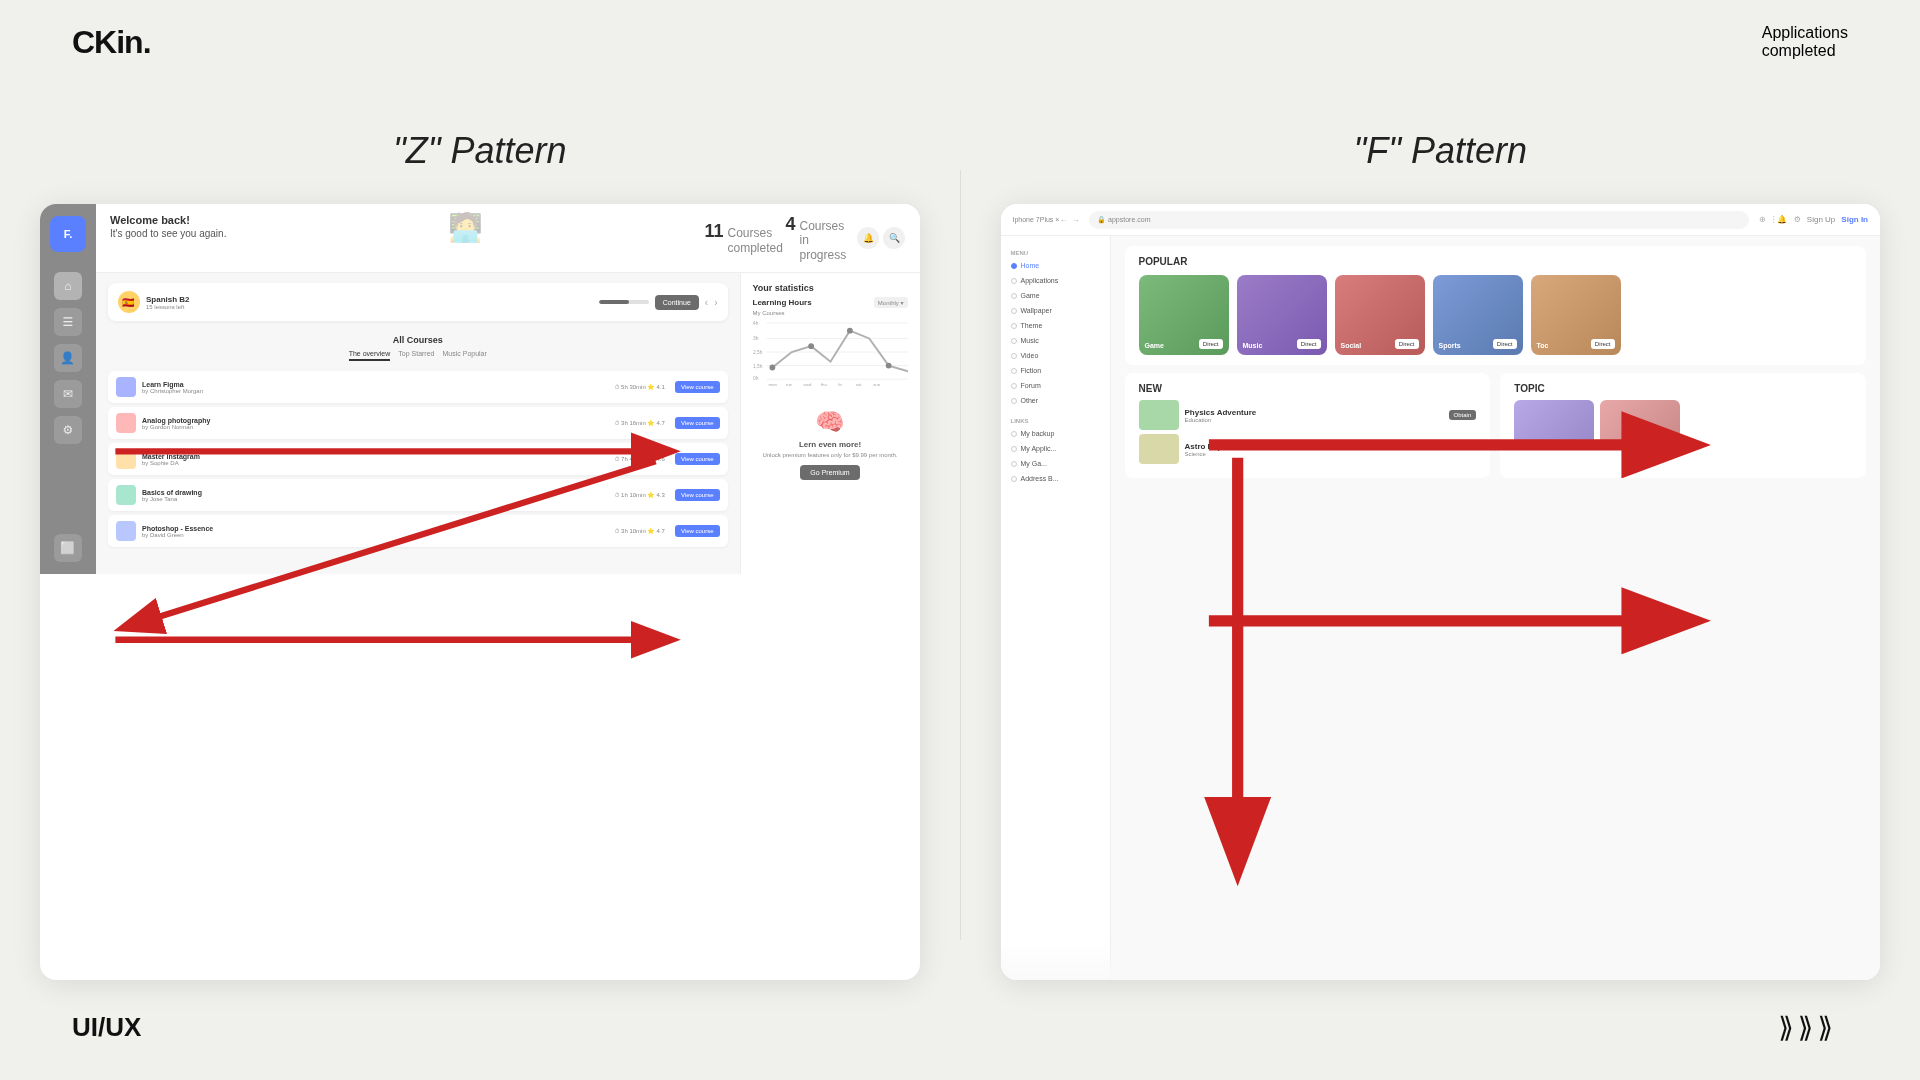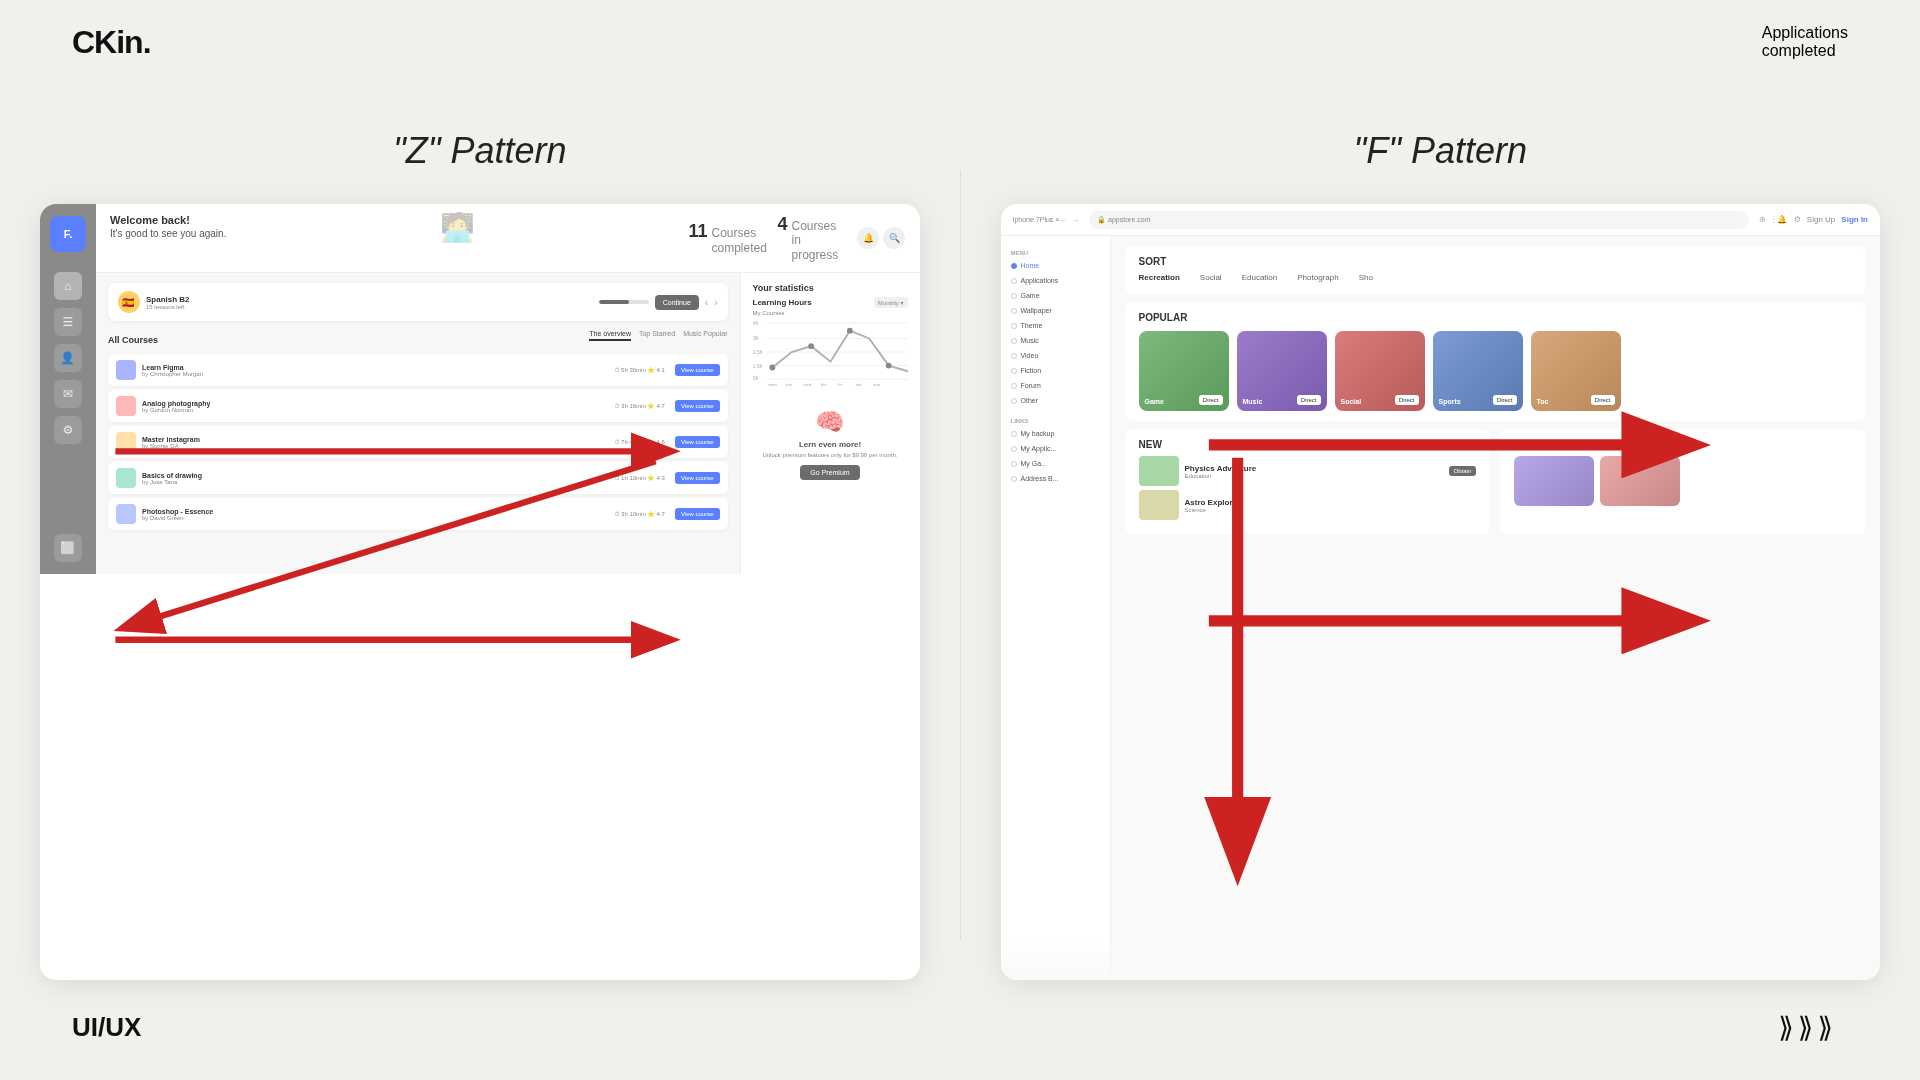--- a/index.html
+++ b/index.html
@@ -607,21 +607,21 @@
         </div>
 
         <div class="z-content">
 
           <div style="background:#fff; padding:10px 14px; display:flex; justify-content:space-between; align-items:flex-start; border-bottom:1px solid #eee; position:relative;">
             <div>
               <div style="font-size:11px; font-weight:600; color:#333; margin-bottom:2px;">Welcome back!</div>
               <div class="z-greeting">It's good to see you again.</div>
             </div>
             <div style="font-size:28px; opacity:0.3; line-height:1;">🧑‍💻</div>
-            <div style="display:flex; gap:16px; align-items:center;">
+            <div style="display:flex; gap:8px; align-items:center;">
               <div class="z-stat">
                 <div class="z-stat-num">11</div>
                 <div class="z-stat-label">Courses<br>completed</div>
               </div>
               <div class="z-stat">
                 <div class="z-stat-num">4</div>
                 <div class="z-stat-label">Courses<br>in progress</div>
               </div>
               <div style="display:flex; gap:4px;">
                 <div class="z-icon-btn">🔔</div>
@@ -645,21 +645,21 @@
                 <div style="display:flex; align-items:center; gap:6px;">
                   <div style="width:50px; height:4px; background:#e0e0e0; border-radius:2px; overflow:hidden;">
                     <div style="width:60%; height:100%; background:#6c6c6c; border-radius:2px;"></div>
                   </div>
                   <div class="z-continue-btn">Continue</div>
                   <span style="font-size:10px; color:#aaa;">‹</span>
                   <span style="font-size:10px; color:#aaa;">›</span>
                 </div>
               </div>
 
-              <div style="margin:6px 0 4px; display:flex; justify-content:space-between; align-items:center;">
+              <div style="margin:6px 0 4px; display:flex; justify-content:space-between; align-items:center;flex-direction:column;">
                 <div class="z-section-title">All Courses</div>
                 <div class="z-tabs">
                   <span class="z-tab active">The overview</span>
                   <span class="z-tab">Top Starred</span>
                   <span class="z-tab">Music Popular</span>
                 </div>
               </div>
 
               <div class="z-course-item">
                 <div class="z-course-thumb" style="background:#a8b4ff;"></div>
@@ -873,30 +873,20 @@
               <span>My Ga...</span>
             </div>
             <div class="f-sidebar-item">
               <div class="f-sidebar-dot"></div>
               <span>Address B...</span>
             </div>
           </div>
 
           <div class="f-main">
 
-            <div class="f-sort-section">
-              <div class="f-sort-title">SORT</div>
-              <div class="f-sort-tabs">
-                <span class="f-sort-tab active">Recreation</span>
-                <span class="f-sort-tab">Social</span>
-                <span class="f-sort-tab">Education</span>
-                <span class="f-sort-tab">Photograph</span>
-                <span class="f-sort-tab">Sho</span>
-              </div>
-            </div>
 
             <div class="f-popular-section">
               <div class="f-popular-title">POPULAR</div>
               <div class="f-cards-row">
                 <div class="f-card" style="background: linear-gradient(135deg, #7cba7c, #5a9a5a);">
                   <div class="f-card-label">Game</div>
                   <div class="f-card-badge">Direct</div>
                 </div>
                 <div class="f-card" style="background: linear-gradient(135deg, #9b7cc8, #7a5ab0);">
                   <div class="f-card-label">Music</div>

